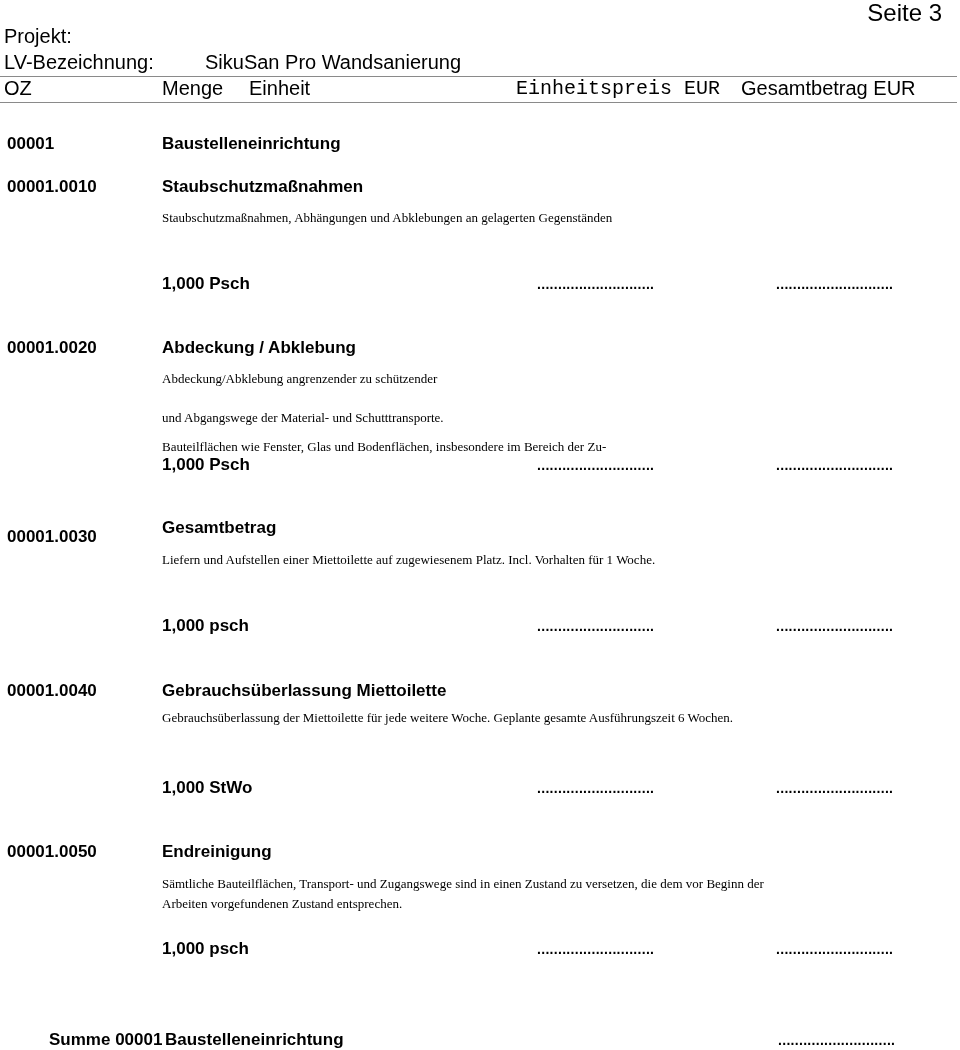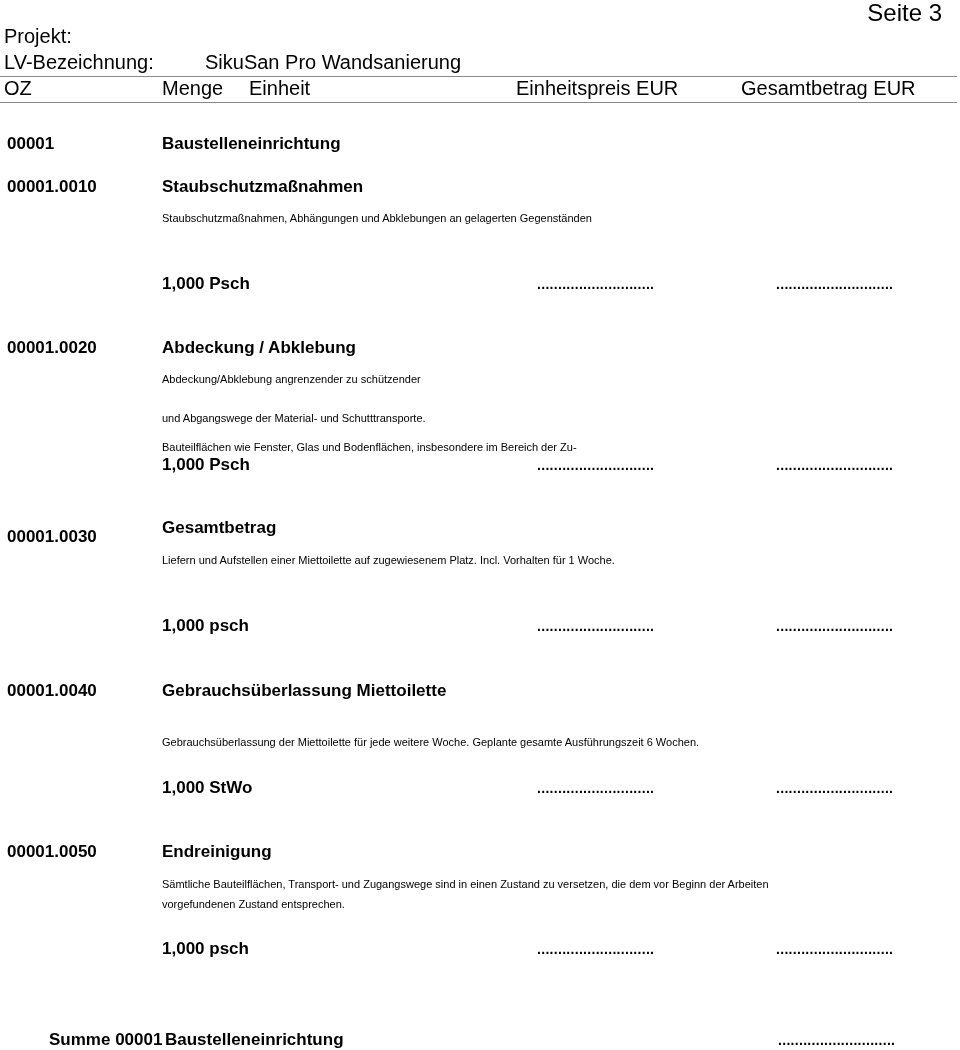--- a/index.html
+++ b/index.html
@@ -6,38 +6,38 @@
     body {
       width: 960px; height: 1050px; position: relative; overflow: hidden;
       font-family: "Liberation Sans", sans-serif; color: #000;
     }
     .abs { position: absolute; white-space: nowrap; }
     .page-no { top: -1px; right: 18px; font-size: 24px; }
     .hdr { font-size: 20px; }
     .hline { position: absolute; left: 0; width: 957px; height: 1px; background: #8a8a8a; }
     .oz { left: 7px; font-size: 17px; font-weight: bold; }
     .title { left: 162px; font-size: 17px; font-weight: bold; }
-    .desc { left: 162px; font-size: 11px; line-height: 20px; white-space: normal; width: 650px; }
+    .desc { left: 162px; font-size: 13px; line-height: 20px; white-space: normal; width: 650px; font-family: Liberation Serif, serif; }
     .qty { left: 162px; font-size: 17px; font-weight: bold; }
     .dots { font-size: 14px; font-weight: bold; letter-spacing: 0.3px; }
     .dots-ep { left: 537px; }
     .dots-gb { left: 776px; }
   </style>
 </head>
 <body>
 
 <div class="abs page-no">Seite 3</div>
 <div class="abs hdr" style="left:4px; top:25px;">Projekt:</div>
 <div class="abs hdr" style="left:4px; top:51px;">LV-Bezeichnung:</div>
 <div class="abs hdr" style="left:205px; top:51px;">SikuSan Pro Wandsanierung</div>
 <div class="hline" style="top:76px;"></div>
 <div class="abs hdr" style="left:4px; top:77px;">OZ</div>
 <div class="abs hdr" style="left:162px; top:77px;">Menge</div>
 <div class="abs hdr" style="left:249px; top:77px;">Einheit</div>
-<div class="abs hdr" style="left:516px; top:77px;">Einheitspreis EUR</div>
+<div class="abs hdr" style="left:516px; top:77px;font-family:Liberation Mono, monospace;">Einheitspreis EUR</div>
 <div class="abs hdr" style="left:741px; top:77px;">Gesamtbetrag EUR</div>
 <div class="hline" style="top:102px;"></div>
 
 <div class="abs oz" style="top:134px;">00001</div>
 <div class="abs title" style="top:134px;">Baustelleneinrichtung</div>
 
 <div>
   <div class="abs oz" style="top:177px;">00001.0010</div>
   <div class="abs title" style="top:177px;">Staubschutzmaßnahmen</div>
   <div class="abs desc" style="top:208px; width:570px;">Staubschutzmaßnahmen, Abhängungen und Abklebungen an gelagerten Gegenständen</div>
@@ -62,21 +62,21 @@
   <div class="abs title" style="top:518px;">Gesamtbetrag</div>
   <div class="abs desc" style="top:550px;">Liefern und Aufstellen einer Miettoilette auf zugewiesenem Platz. Incl. Vorhalten für 1 Woche.</div>
   <div class="abs qty" style="top:616px;">1,000 psch</div>
   <div class="abs dots dots-ep" style="top:618px;">............................</div>
   <div class="abs dots dots-gb" style="top:618px;">............................</div>
 </div>
 
 <div>
   <div class="abs oz" style="top:681px;">00001.0040</div>
   <div class="abs title" style="top:681px;">Gebrauchsüberlassung Miettoilette</div>
-  <div class="abs desc" style="top:732px; width:630px;">Gebrauchsüberlassung der Miettoilette für jede weitere Woche. Geplante gesamte Ausführungszeit  6 Wochen.</div>
+  <div class="abs desc" style="top:708px; width:630px;">Gebrauchsüberlassung der Miettoilette für jede weitere Woche. Geplante gesamte Ausführungszeit  6 Wochen.</div>
   <div class="abs qty" style="top:778px;">1,000 StWo</div>
   <div class="abs dots dots-ep" style="top:780px;">............................</div>
   <div class="abs dots dots-gb" style="top:780px;">............................</div>
 </div>
 
 <div>
   <div class="abs oz" style="top:842px;">00001.0050</div>
   <div class="abs title" style="top:842px;">Endreinigung</div>
   <div class="abs desc" style="top:874px; width:625px;">Sämtliche Bauteilflächen, Transport- und Zugangswege sind in einen Zustand zu versetzen, die dem vor Beginn der Arbeiten vorgefundenen Zustand entsprechen.</div>
   <div class="abs qty" style="top:939px;">1,000 psch</div>

